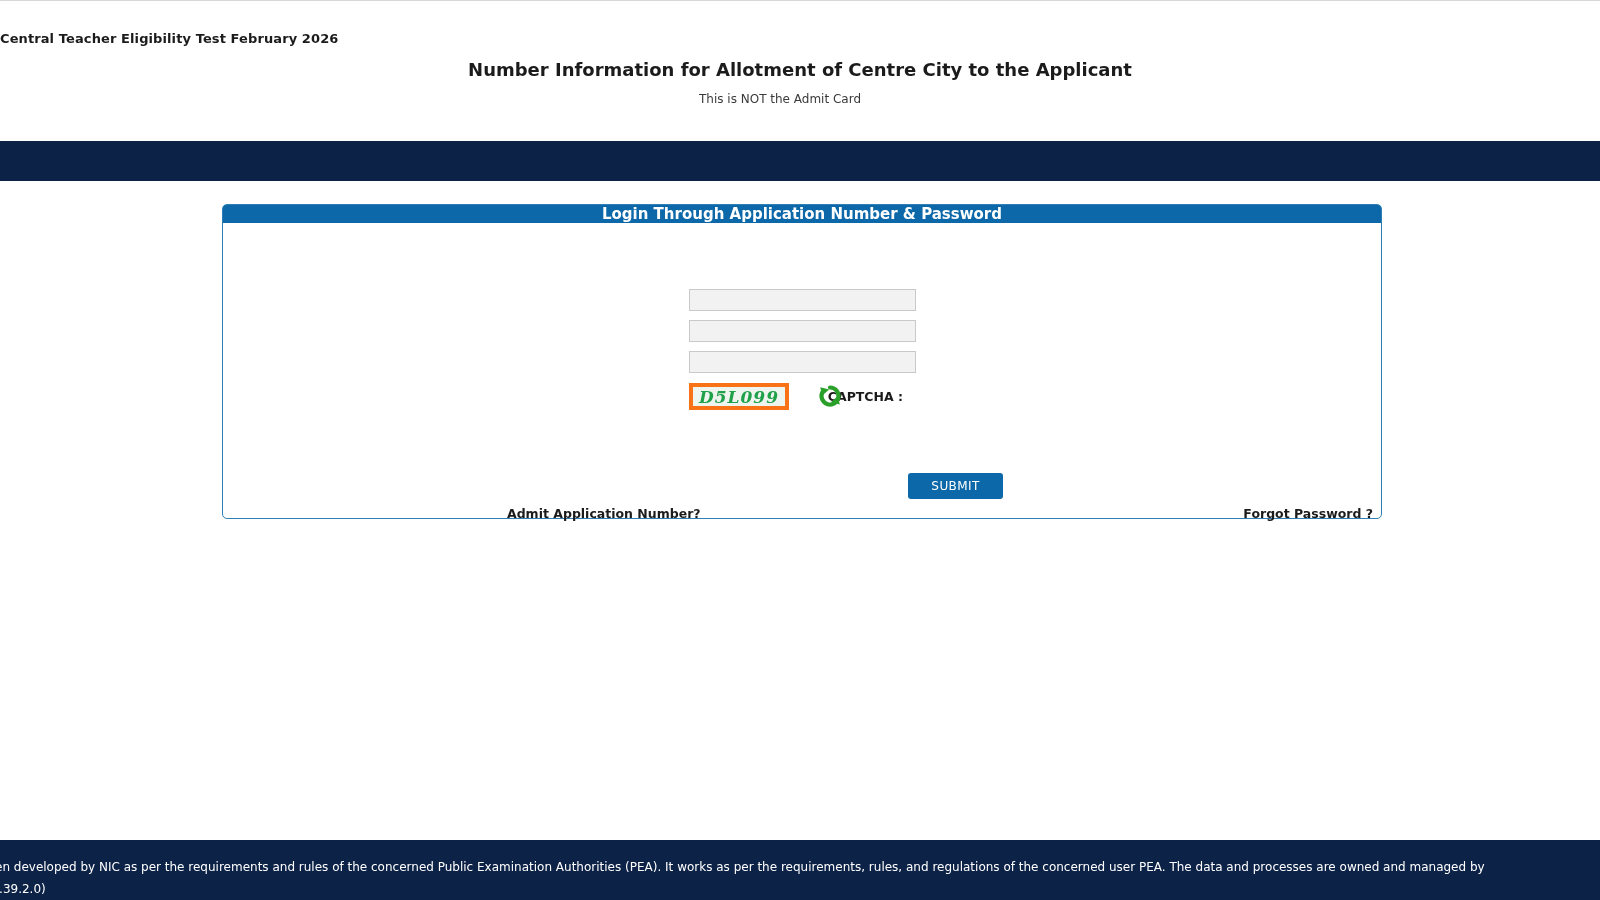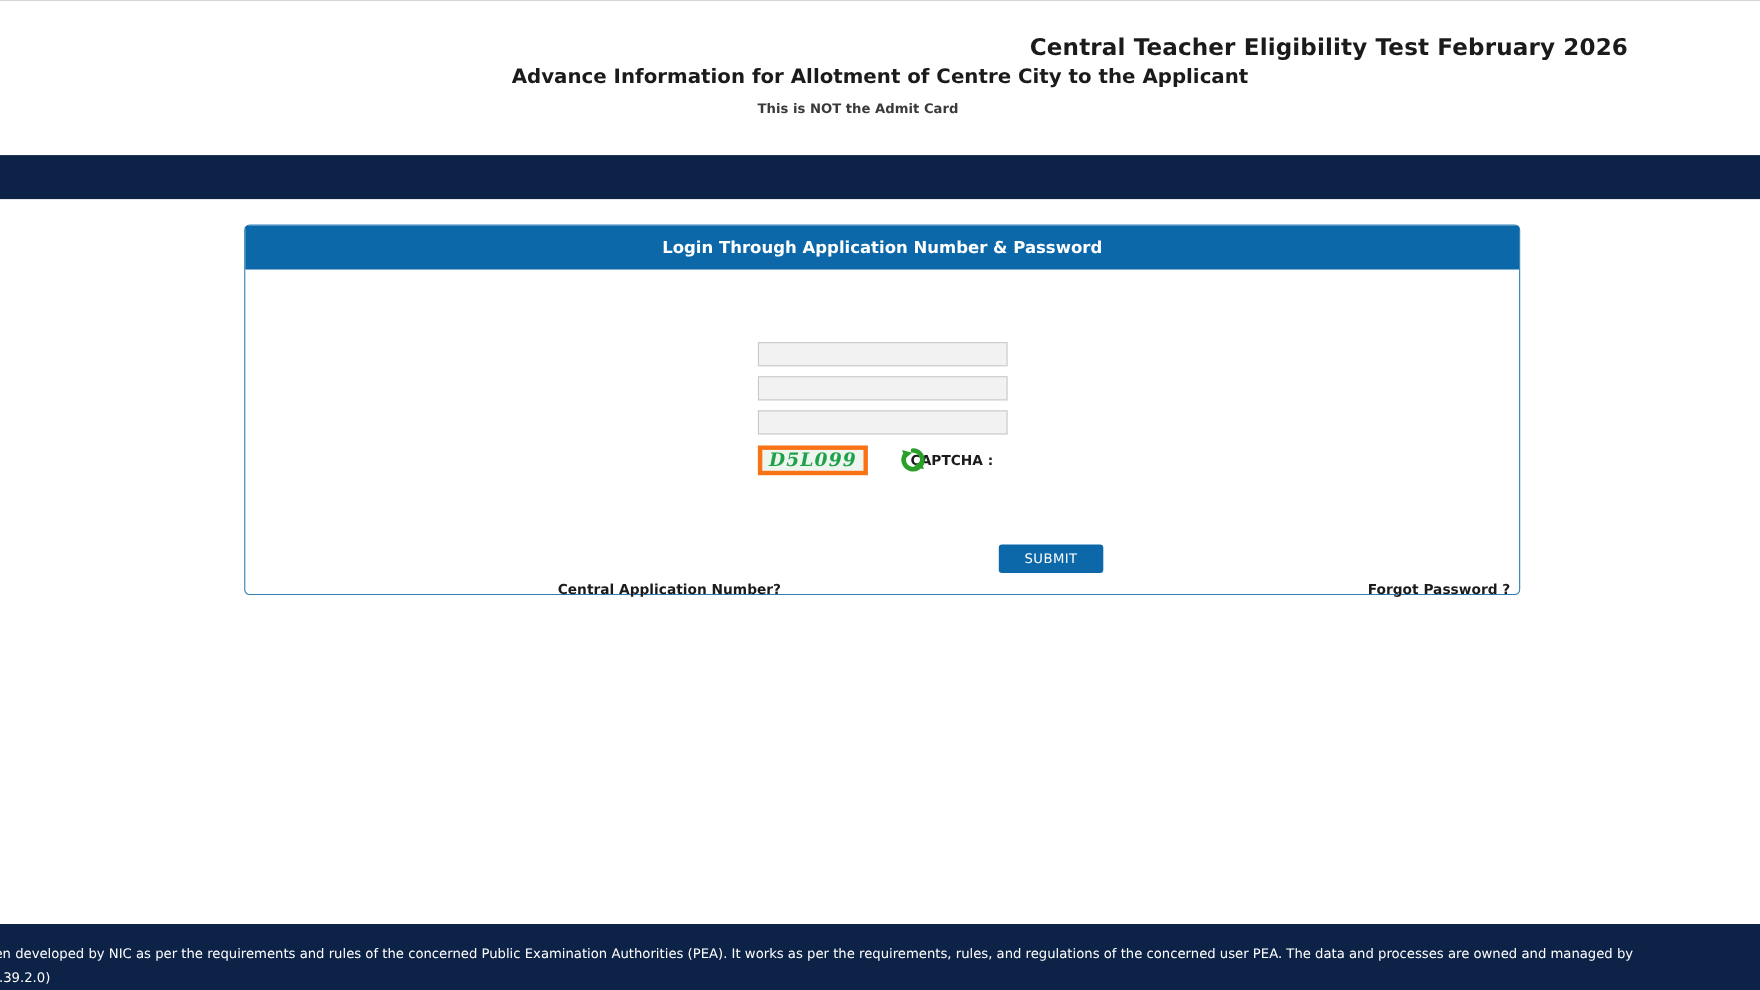--- a/index.html
+++ b/index.html
@@ -27,22 +27,22 @@
     height: 141px;
     background: #ffffff;
     border-top: 1px solid #d8d8d8;
     box-sizing: border-box;
   }
   .header-title {
     position: absolute;
     left: 0;
     top: 30px;
     width: 1480px;
-    text-align: right;
-    font-size: 21px;
+    text-align: left;
+    font-size: 13px;
     font-weight: bold;
     color: #1b1b1b;
     letter-spacing: 0.1px;
   }
   .header-subtitle {
     position: absolute;
     left: 0;
     top: 58px;
     width: 1600px;
     text-align: center;
@@ -51,21 +51,20 @@
     color: #1b1b1b;
   }
   .header-note {
     position: absolute;
     left: 0;
     top: 91px;
     width: 1560px;
     text-align: center;
     font-size: 12px;
     color: #3a3a3a;
-    font-weight: bold;
   }
 
   
   .navbar {
     position: absolute;
     left: 0;
     top: 141px;
     width: 1600px;
     height: 40px;
     background: #0d2247;
@@ -76,21 +75,21 @@
     position: absolute;
     left: 222px;
     top: 204px;
     width: 1160px;
     border: 1px solid #2f7fb5;
     border-radius: 5px;
     background: #ffffff;
     box-sizing: border-box;
   }
   .panel-head {
-    height: 40px;
+    height: 18px;
     background: #0c68a8;
     color: #ffffff;
     font-size: 15px;
     font-weight: bold;
     display: flex;
     align-items: center;
     justify-content: center;
     border-top-left-radius: 3px;
     border-top-right-radius: 3px;
   }
@@ -221,21 +220,21 @@
     white-space: nowrap;
   }
 </style>
 </head>
 <body>
 
 <div class="page">
 
   <div class="header">
     <div class="header-title">Central Teacher Eligibility Test February 2026</div>
-    <div class="header-subtitle">Advance Information for Allotment of Centre City to the Applicant</div>
+    <div class="header-subtitle">Number Information for Allotment of Centre City to the Applicant</div>
     <div class="header-note">This is NOT the Admit Card</div>
   </div>
 
   <div class="navbar"></div>
 
   <div class="login-panel">
     <div class="panel-head">Login Through Application Number &amp; Password</div>
 
     <div class="panel-body">
 
@@ -261,21 +260,21 @@
           <svg width="26" height="26" viewBox="0 0 26 26" aria-hidden="true">
             <path d="M13 4.5 A8.5 8.5 0 1 1 5.3 9.4" fill="none" stroke="#2aa02a" stroke-width="4.2" stroke-linecap="round"></path>
             <polygon points="3.2,4.2 12.2,6.6 5.2,12.6" fill="#2aa02a"></polygon>
             <polygon points="22.8,21.6 13.8,19.2 20.8,13.2" fill="#2aa02a"></polygon>
           </svg>
         </div>
       </div>
 
       <button class="submit-button">SUBMIT</button>
 
-      <a class="forgot-app">Central Application Number?</a>
+      <a class="forgot-app">Admit Application Number?</a>
       <a class="forgot-pass">Forgot Password ?</a>
     </div>
   </div>
 
   <div class="footer">
     <div class="footer-line1">been developed by NIC as per the requirements and rules of the concerned Public Examination Authorities (PEA). It works as per the requirements, rules, and regulations of the concerned user PEA. The data and processes are owned and managed by</div>
     <div class="footer-line2">1.0.39.2.0)</div>
   </div>
 
 </div>

